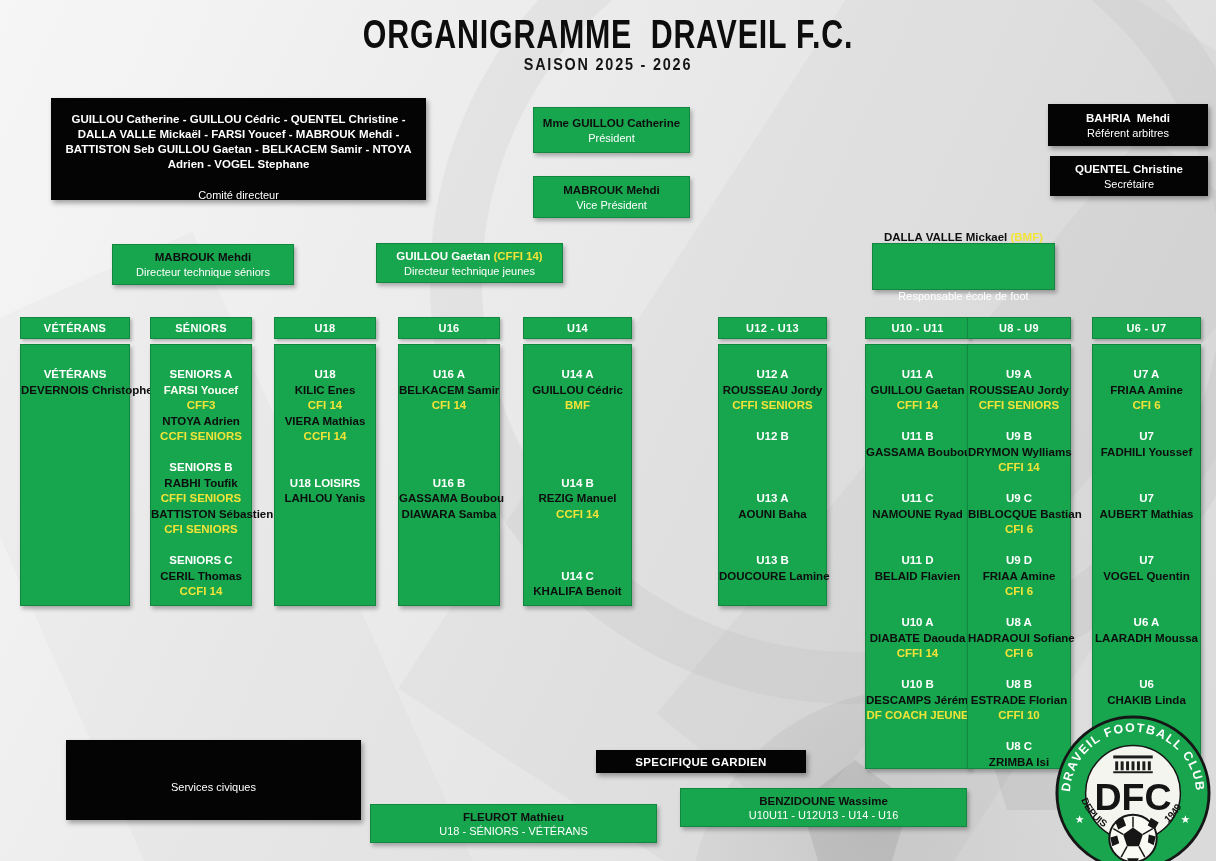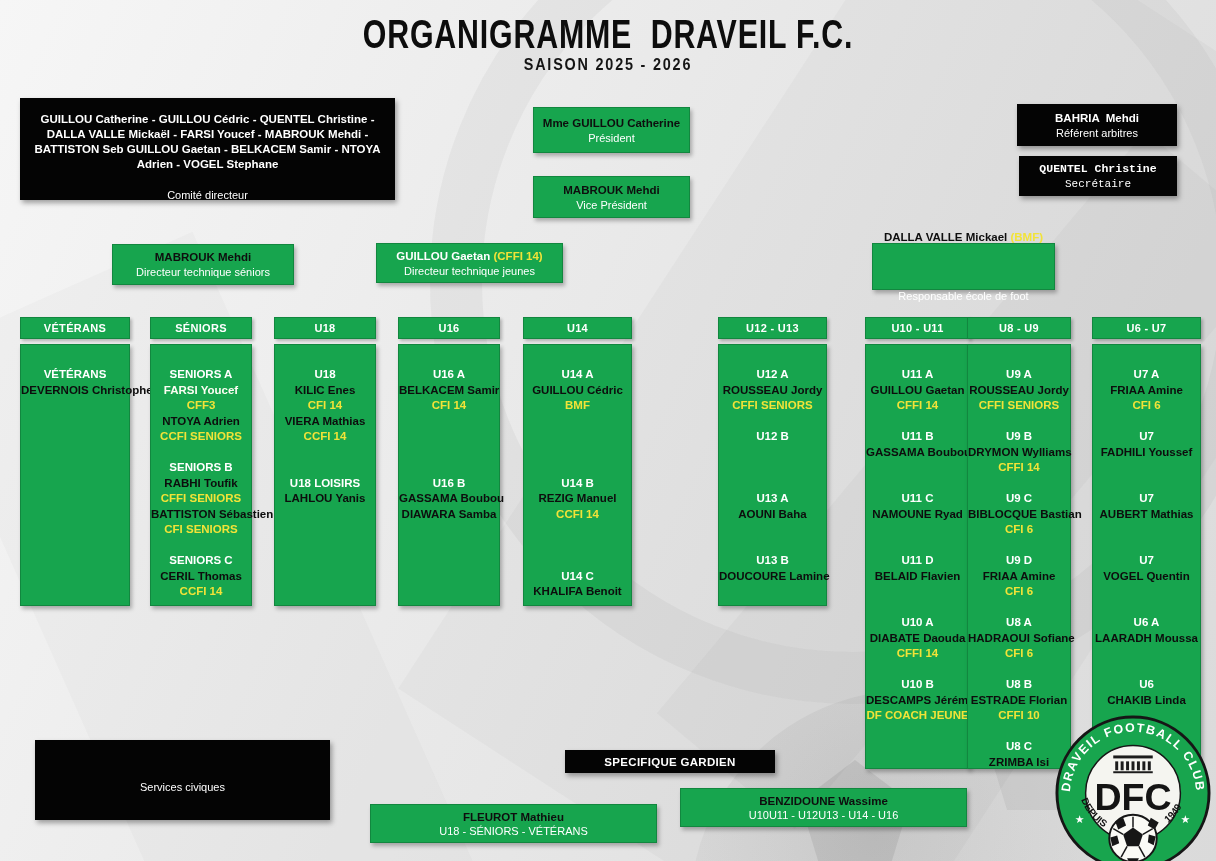--- a/index.html
+++ b/index.html
@@ -28,35 +28,35 @@
     transform:scale(0.82,1.12);white-space:pre;}
   .subtitle{position:absolute;left:0;top:56px;width:100%;text-align:center;
     font-size:16px;font-weight:bold;letter-spacing:2px;color:#151515;transform:scale(0.9,1.05);white-space:pre;}
 
   
   .gbox{position:absolute;background:#17a54e;border:1px solid rgba(0,0,0,0.18);
     box-shadow:2px 3px 4px rgba(0,0,0,0.28);
     display:flex;flex-direction:column;align-items:center;justify-content:center;text-align:left;}
   .bbox{position:absolute;background:#040404;color:#ffffff;
     box-shadow:2px 3px 5px rgba(0,0,0,0.35);
-    display:flex;flex-direction:column;align-items:center;justify-content:center;text-align:center;}
+    display:flex;flex-direction:column;align-items:center;justify-content:center;text-align:center;margin-left:31px;}
   .box-name{font-weight:bold;font-size:11.5px;white-space:pre;}
   .box-role{font-size:11px;color:#ffffff;margin-top:3px;white-space:pre;}
   .nm-black{color:#0e0e0e;}
   .nm-white{color:#ffffff;}
   .dip-inline{color:#f2e338;font-weight:bold;}
 
   .comite{left:20px;top:98px;width:375px;height:102px;justify-content:flex-start;padding-top:14px;box-sizing:border-box;}
   .comite .members{font-weight:bold;font-size:11.5px;line-height:15px;padding:0 10px;}
   .comite .lbl{font-size:11px;margin-top:17px;font-weight:normal;}
 
   .president{left:533px;top:107px;width:155px;height:44px;}
   .vicepres{left:533px;top:176px;width:155px;height:40px;}
   .bahria{left:1017px;top:104px;width:160px;height:42px;}
-  .quentel{left:1019px;top:156px;width:158px;height:40px;font-family:Liberation Mono, monospace;}
+  .quentel{left:1019px;top:156px;width:158px;height:40px;}
 
   .dir1{left:112px;top:244px;width:180px;height:39px;}
   .dir2{left:376px;top:243px;width:185px;height:38px;}
   .dir3{left:872px;top:243px;width:181px;height:45px;gap:44px;}
 
   
   .col{position:absolute;top:291px;margin-top:26px;}
   .col-head{height:22px;background:#17a54e;border:1px solid rgba(0,0,0,0.18);box-sizing:border-box;
     color:#ffffff;font-weight:bold;font-size:11px;letter-spacing:0.3px;
     display:flex;align-items:center;justify-content:center;

